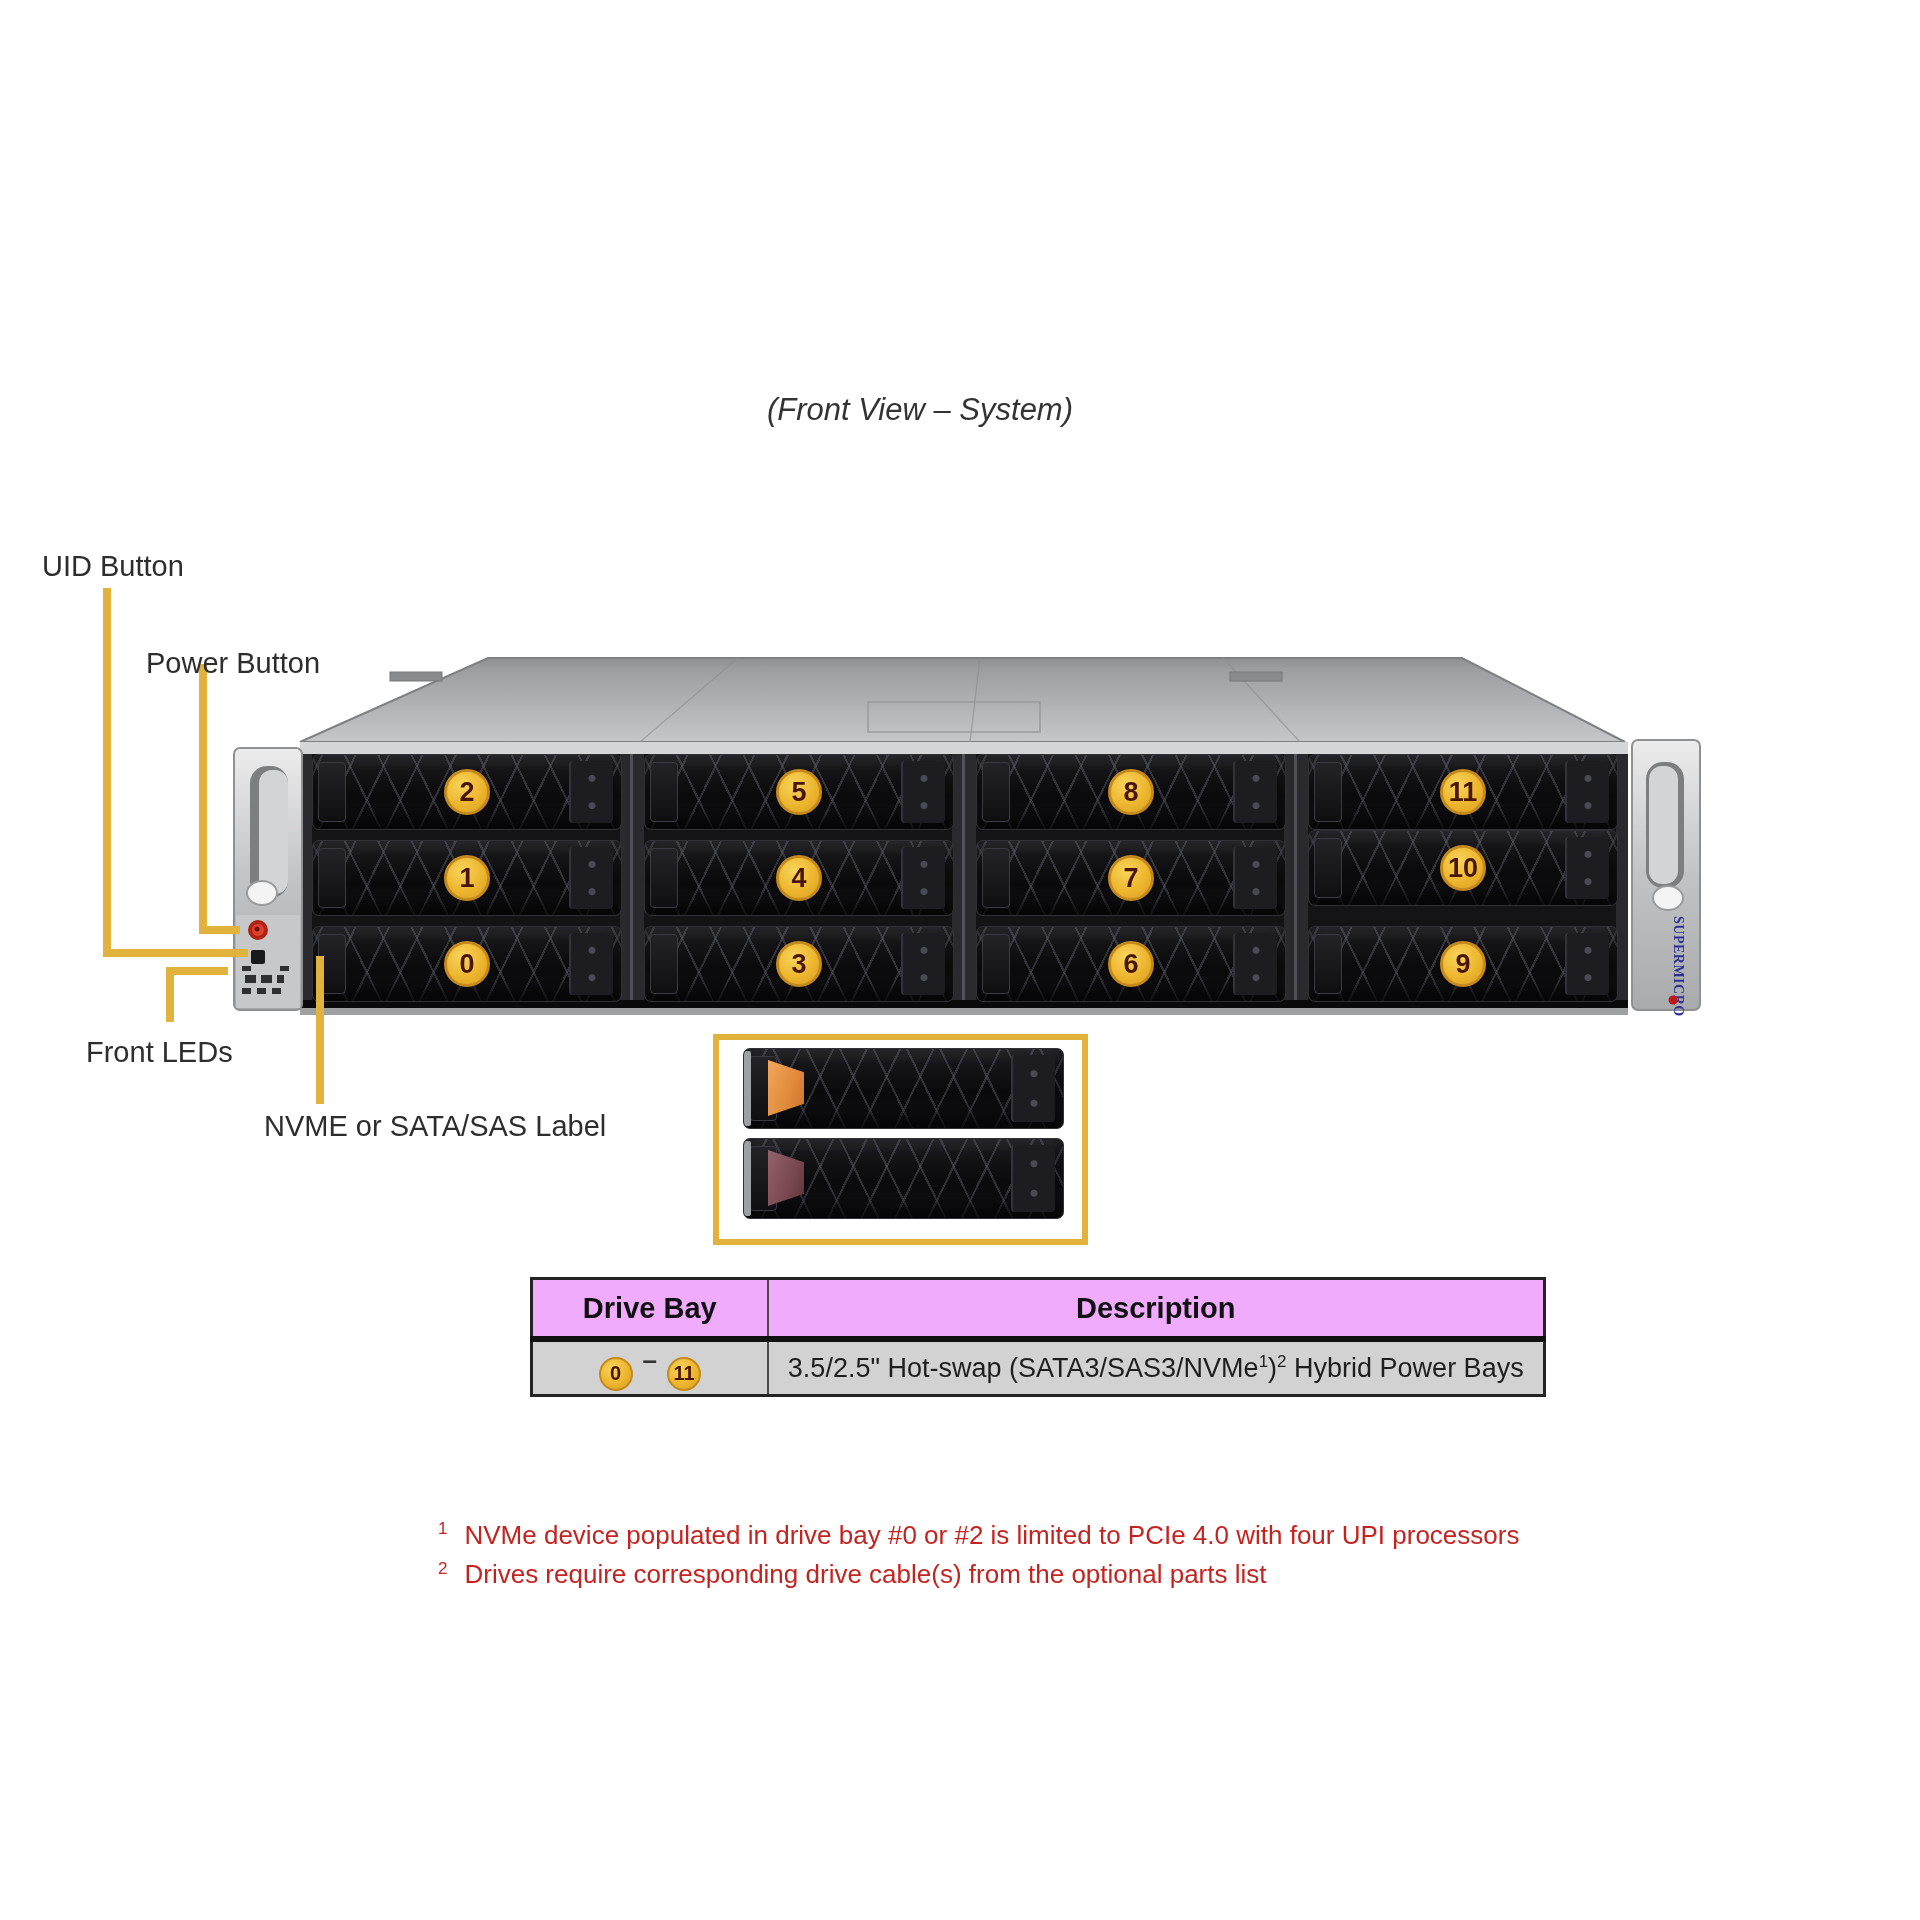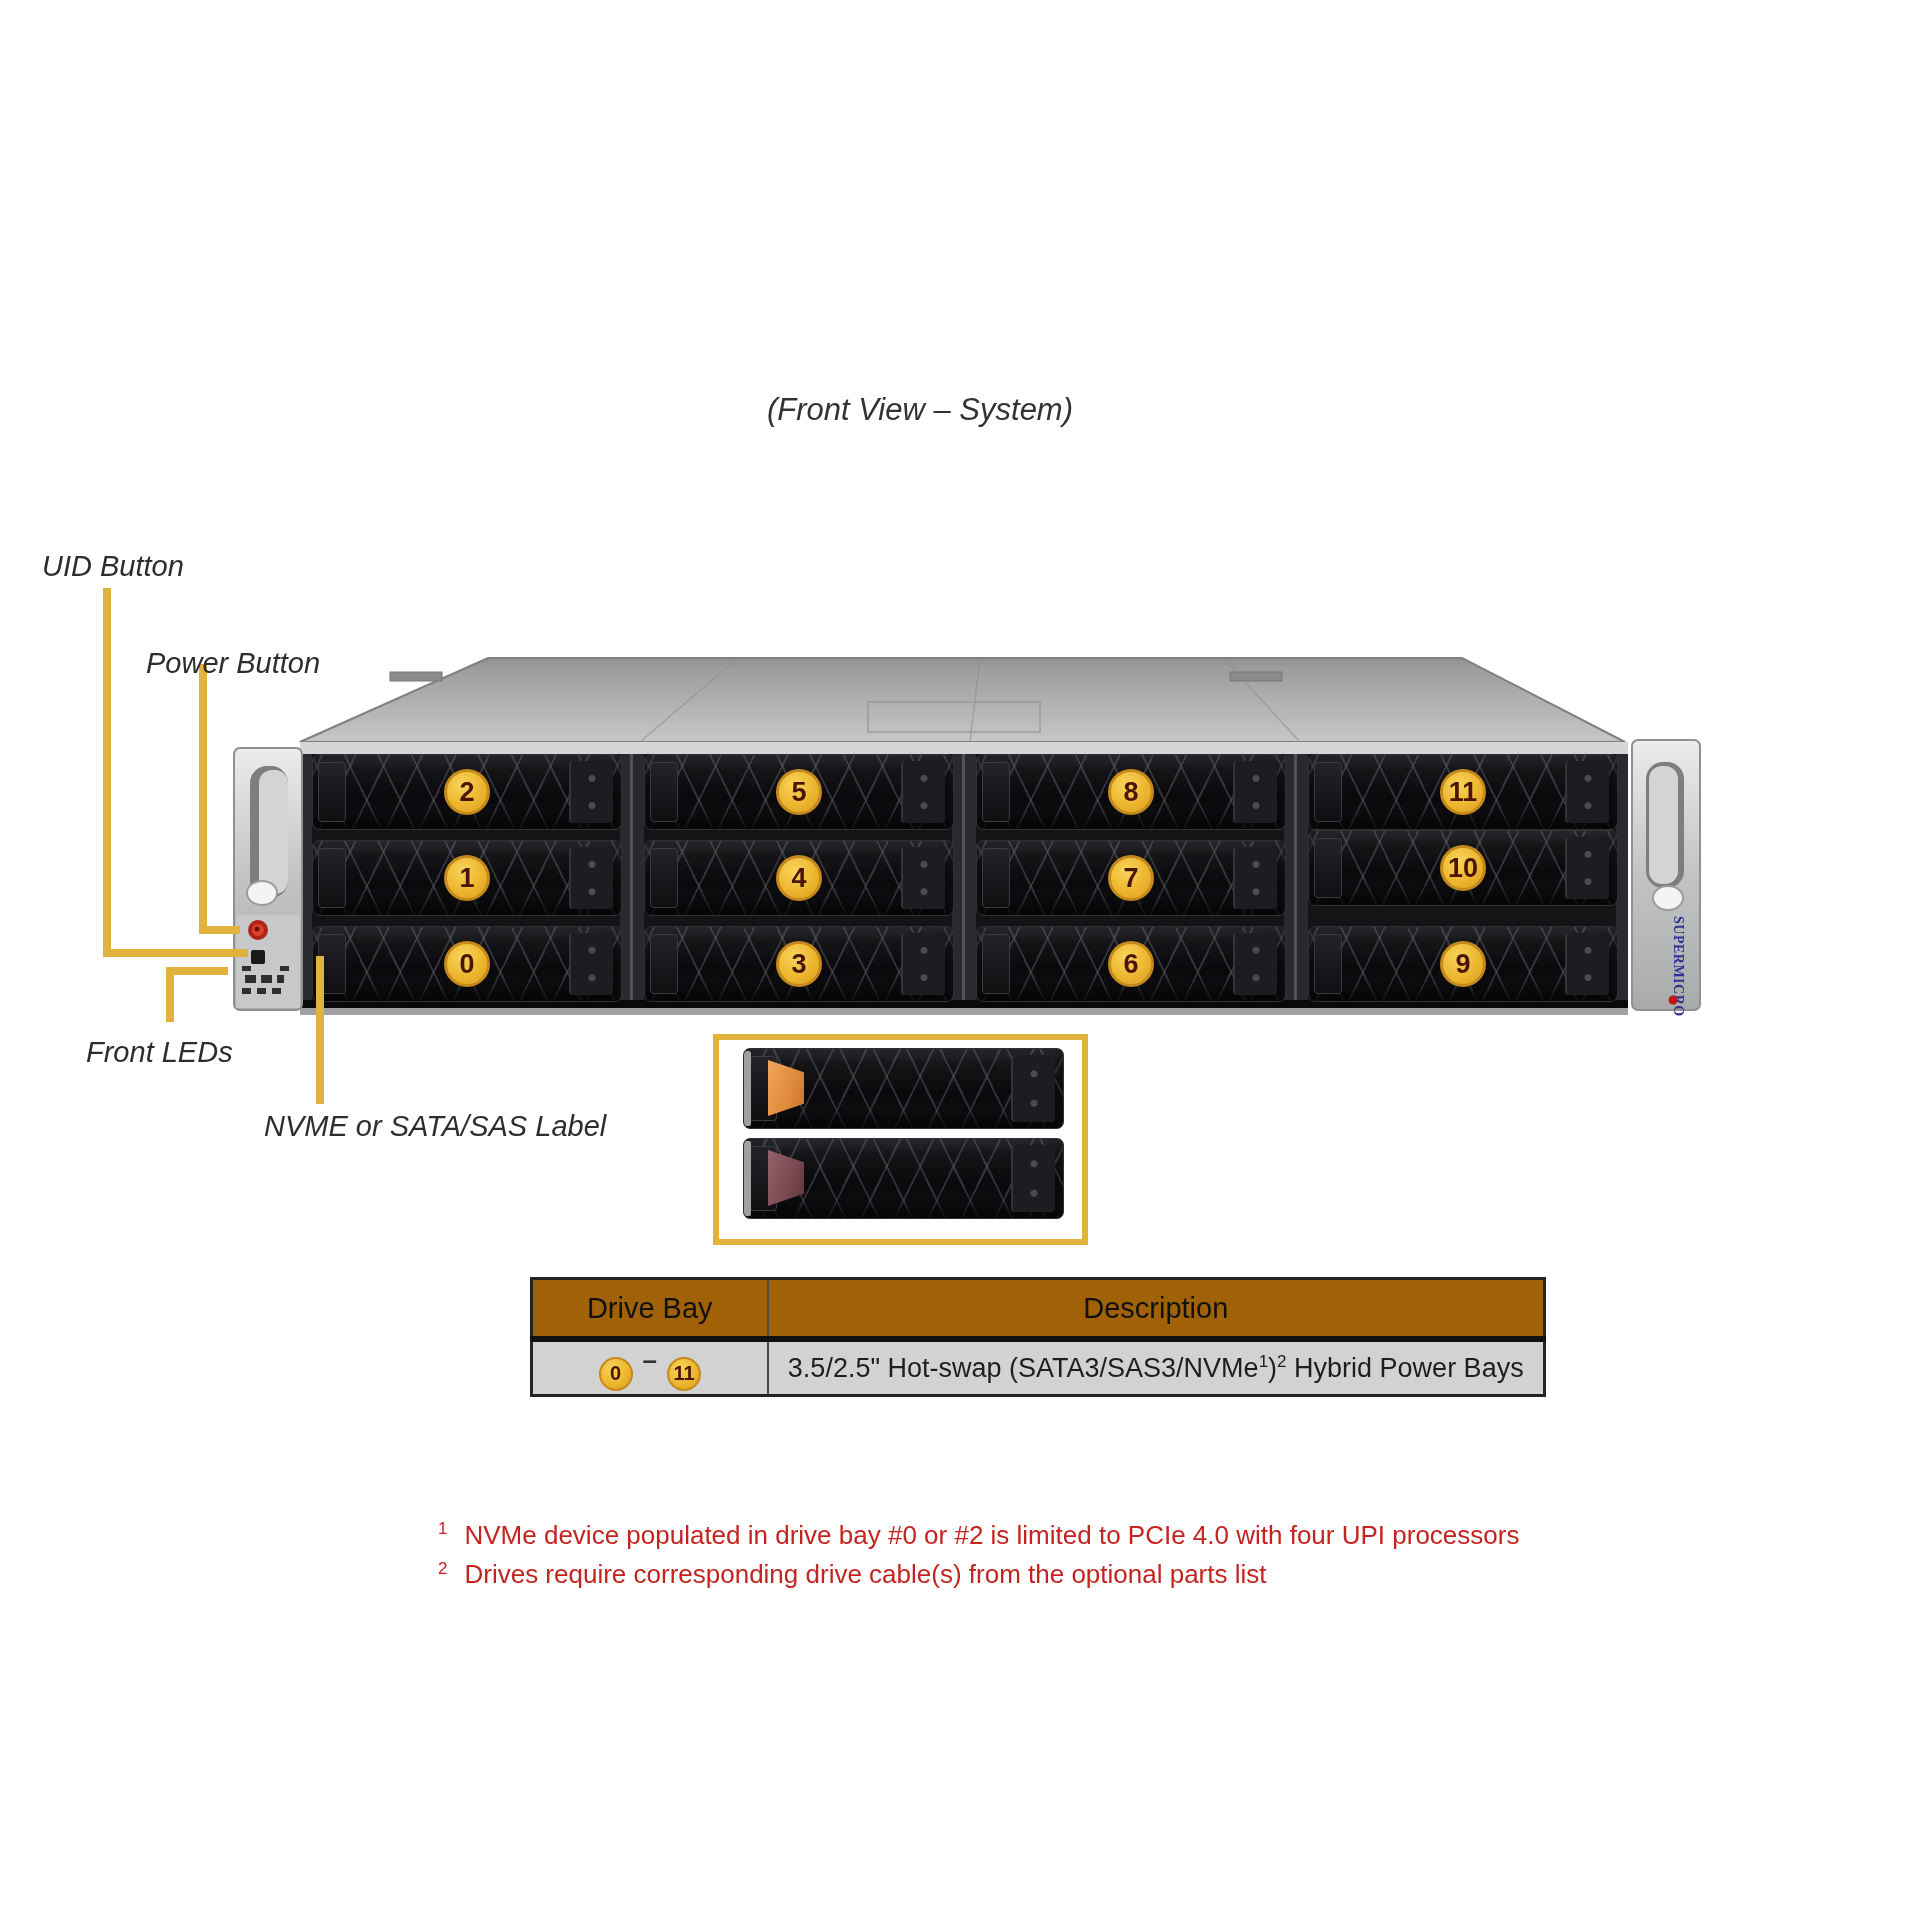--- a/index.html
+++ b/index.html
@@ -15,21 +15,21 @@
   }
   html,body{margin:0;padding:0;background:#fff;}
   .page{position:relative;width:1920px;height:1920px;background:#fff;overflow:hidden;
         font-family:"Liberation Sans","DejaVu Sans",sans-serif;color:#2e2e2e;}
   .abs{position:absolute;}
   svg.layer{position:absolute;left:0;top:0;pointer-events:none;}
 
   .view-title{left:620px;top:392px;width:600px;text-align:center;
     font-size:31px;font-style:italic;color:#333;}
 
-  .callout-label{font-size:29px;color:#2d2d2d;white-space:nowrap;font-style:italic;}
+  .callout-label{font-size:29px;color:#2d2d2d;white-space:nowrap;}
 
   
   .leader{stroke:var(--accent-yellow);stroke-width:8;fill:none;}
 
   
   #bays{left:300px;top:754px;width:1328px;height:246px;}
   .tray{position:absolute;width:308px;height:74px;border-radius:7px;
     border:1px solid #303036;overflow:hidden;
     display:flex;align-items:center;justify-content:center;
     background:
@@ -61,21 +61,21 @@
   .tray-label{position:absolute;left:24px;top:11px;width:36px;height:56px;z-index:3;
     clip-path:polygon(0 0, 100% 22%, 100% 78%, 0 100%);}
   .tray-label.orange{background:linear-gradient(110deg,#F2A75B,var(--label-orange) 60%,#c9732b);}
   .tray-label.maroon{background:linear-gradient(110deg,#94626a,var(--label-maroon) 60%,#5e343c);}
 
   
   table.baytable{position:absolute;left:530px;top:1277px;width:1016px;
     border-collapse:collapse;table-layout:fixed;background:#fff;}
   table.baytable th, table.baytable td{border:2px solid #4a4a4a;text-align:center;vertical-align:middle;}
   table.baytable{border:3px solid #242424;}
-  table.baytable th{height:54px;font-size:29px;font-weight:normal;color:#111;background:#a16207;
+  table.baytable th{height:54px;font-size:29px;font-weight:bold;color:#111;background:#f0abfc;
     border-bottom:6px solid #111;}
   table.baytable td{height:50px;background:var(--table-gray);font-size:27px;color:#1e1e1e;}
   .col-bay{width:236px;}
   .bay-dash{font-weight:bold;color:#333;font-size:26px;margin:0 10px;vertical-align:12px;}
   td .badge-sm{vertical-align:middle;}
   .desc sup, .footnote sup{font-size:17px;}
 
   
   #footnotes{left:438px;top:1512px;width:1160px;color:var(--footnote-red);font-size:26px;line-height:33px;}
   .footnote span{margin-left:17px;}

